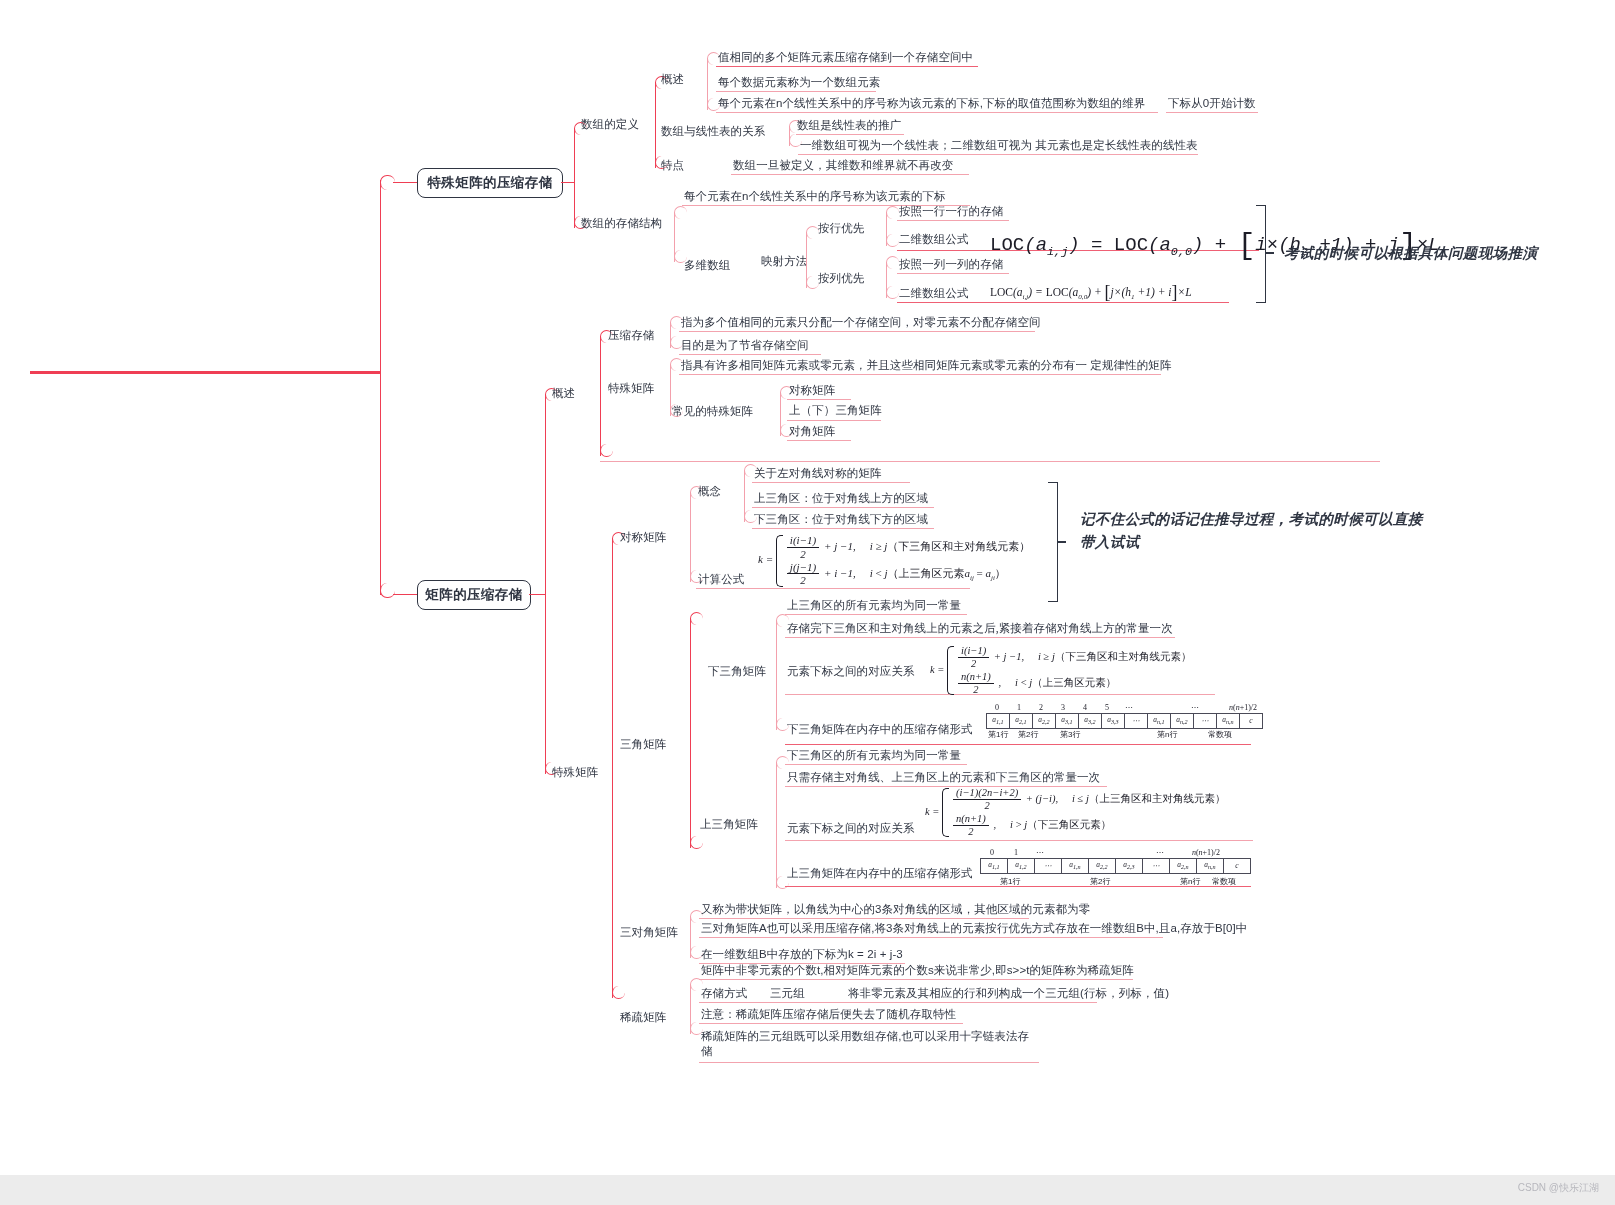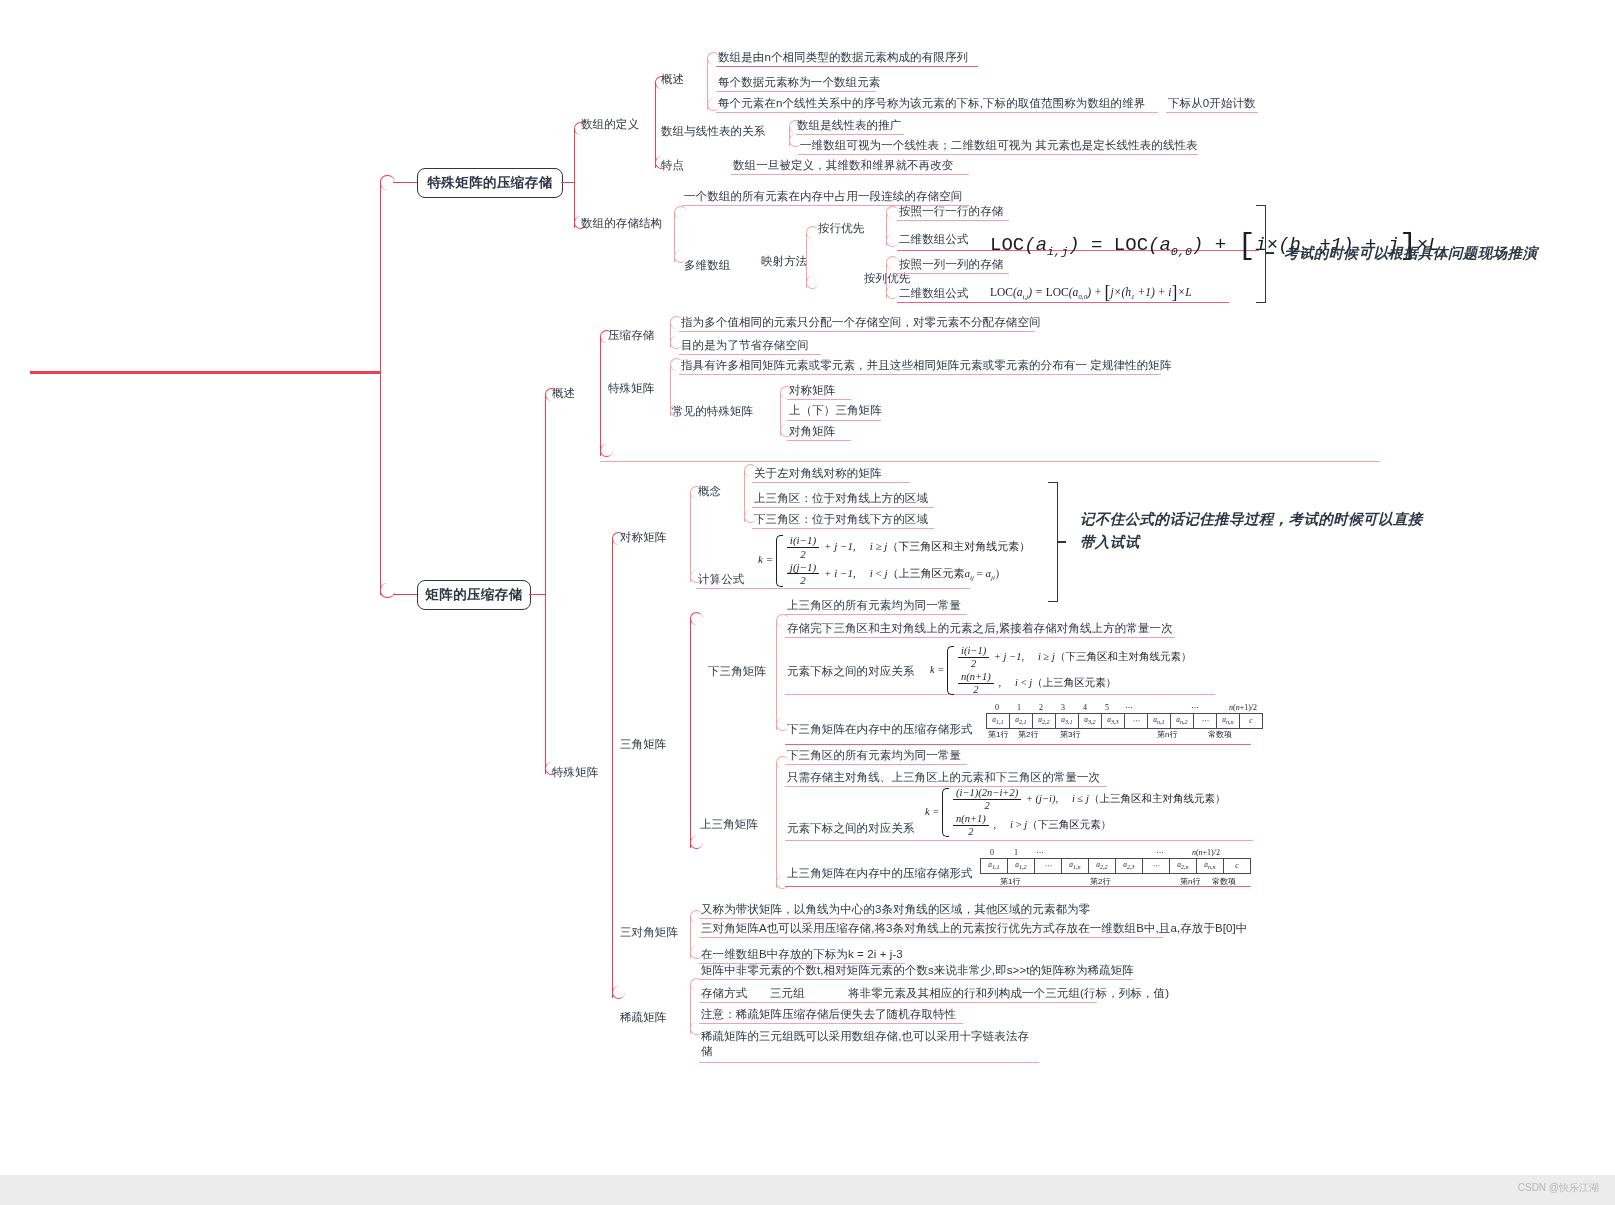--- a/index.html
+++ b/index.html
@@ -174,21 +174,21 @@
   <div class="ln h" style="left:655px;top:128px;width:0px;"></div>
   <div class="ln v" style="left:655px;top:82px;height:86px;"></div>
   <div class="elb tl" style="left:655px;top:76px;width:12px;height:12px;"></div>
   <div class="elb bl" style="left:655px;top:156px;width:12px;height:12px;"></div>
 
   <div class="txt" style="left:661px;top:72px;">概述</div>
   <div class="elb tl pale" style="left:707px;top:52px;width:12px;height:12px;"></div>
   <div class="ln pale v" style="left:707px;top:58px;height:52px;"></div>
   <div class="elb bl pale" style="left:707px;top:98px;width:12px;height:12px;"></div>
 
-  <div class="txt" style="left:718px;top:50px;">数组是由n个相同类型的数据元素构成的有限序列</div>
+  <div class="txt" style="left:718px;top:50px;">值相同的多个矩阵元素压缩存储到一个存储空间中</div>
   <div class="ul" style="left:716px;top:66px;width:262px;"></div>
   <div class="txt" style="left:718px;top:75px;">每个数据元素称为一个数组元素</div>
   <div class="ul pale" style="left:716px;top:91px;width:160px;"></div>
   <div class="txt" style="left:718px;top:96px;">每个元素在n个线性关系中的序号称为该元素的下标,下标的取值范围称为数组的维界</div>
   <div class="ul pale" style="left:716px;top:112px;width:442px;"></div>
   <div class="txt" style="left:1168px;top:96px;">下标从0开始计数</div>
   <div class="ul pale" style="left:1166px;top:112px;width:92px;"></div>
 
   <div class="txt" style="left:661px;top:124px;">数组与线性表的关系</div>
   <div class="elb tl pale" style="left:789px;top:120px;width:12px;height:12px;"></div>
@@ -200,42 +200,42 @@
   <div class="ul pale" style="left:798px;top:154px;width:400px;"></div>
 
   <div class="txt" style="left:661px;top:158px;">特点</div>
   <div class="txt" style="left:733px;top:158px;">数组一旦被定义，其维数和维界就不再改变</div>
   <div class="ul pale" style="left:731px;top:174px;width:238px;"></div>
 
   <div class="txt" style="left:581px;top:216px;">数组的存储结构</div>
   <div class="elb tl pale" style="left:674px;top:206px;width:12px;height:12px;"></div>
   <div class="ln pale v" style="left:674px;top:212px;height:50px;"></div>
   <div class="elb bl pale" style="left:674px;top:250px;width:12px;height:12px;"></div>
-  <div class="txt" style="left:684px;top:189px;">一个数组的所有元素在内存中占用一段连续的存储空间</div>
+  <div class="txt" style="left:684px;top:189px;">每个元素在n个线性关系中的序号称为该元素的下标</div>
   <div class="ul pale" style="left:682px;top:205px;width:288px;"></div>
 
   <div class="txt" style="left:684px;top:258px;">多维数组</div>
   <div class="txt" style="left:761px;top:254px;">映射方法</div>
   <div class="ln pale v" style="left:806px;top:232px;height:56px;"></div>
   <div class="elb tl pale" style="left:806px;top:226px;width:12px;height:12px;"></div>
   <div class="elb bl pale" style="left:806px;top:276px;width:12px;height:12px;"></div>
 
   <div class="txt" style="left:818px;top:221px;">按行优先</div>
   <div class="elb tl pale" style="left:886px;top:206px;width:12px;height:12px;"></div>
   <div class="ln pale v" style="left:886px;top:212px;height:34px;"></div>
   <div class="elb bl pale" style="left:886px;top:234px;width:12px;height:12px;"></div>
   <div class="txt" style="left:899px;top:204px;">按照一行一行的存储</div>
   <div class="ul pale" style="left:897px;top:220px;width:112px;"></div>
   <div class="txt" style="left:899px;top:232px;">二维数组公式</div>
   <div class="ul" style="left:897px;top:250px;width:362px;"></div>
   <div class="mth" style="left:990px;top:229px;font-size:19px;font-family:Liberation Mono, monospace;">
     <span class="rm">LOC</span>(<i>a</i><sub>i,j</sub>) = <span class="rm">LOC</span>(<i>a</i><sub>0,0</sub>) + <span class="bigbr">[</span><i>i</i>×(<i>h</i><sub>2</sub>&nbsp;+1) + <i>j</i><span class="bigbr">]</span>×<i>L</i>
   </div>
 
-  <div class="txt" style="left:864px;top:271px;text-align:right;">按列优先</div>
+  <div class="txt" style="left:818px;top:271px;text-align:right;">按列优先</div>
   <div class="elb tl pale" style="left:886px;top:256px;width:12px;height:12px;"></div>
   <div class="ln pale v" style="left:886px;top:262px;height:36px;"></div>
   <div class="elb bl pale" style="left:886px;top:286px;width:12px;height:12px;"></div>
   <div class="txt" style="left:899px;top:257px;">按照一列一列的存储</div>
   <div class="ul pale" style="left:897px;top:273px;width:112px;"></div>
   <div class="txt" style="left:899px;top:286px;">二维数组公式</div>
   <div class="ul" style="left:897px;top:302px;width:332px;"></div>
   <div class="mth" style="left:990px;top:282px;font-size:11.5px;">
     <span class="rm">LOC</span>(<i>a</i><sub>i,j</sub>) = <span class="rm">LOC</span>(<i>a</i><sub>0,0</sub>) + <span class="bigbr">[</span><i>j</i>×(<i>h</i><sub>1</sub>&nbsp;+1) + <i>i</i><span class="bigbr">]</span>×<i>L</i>
   </div>

